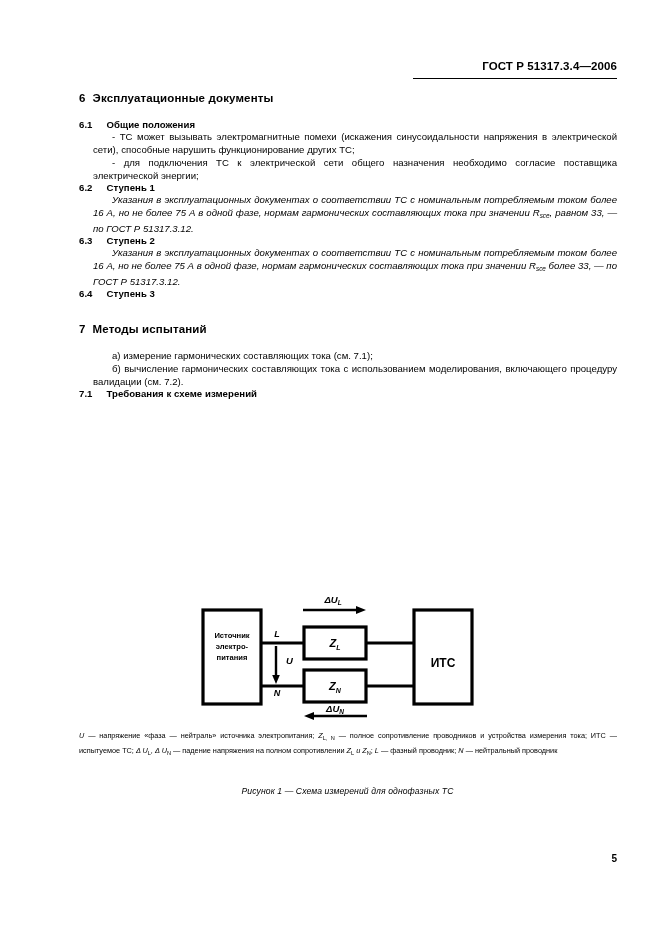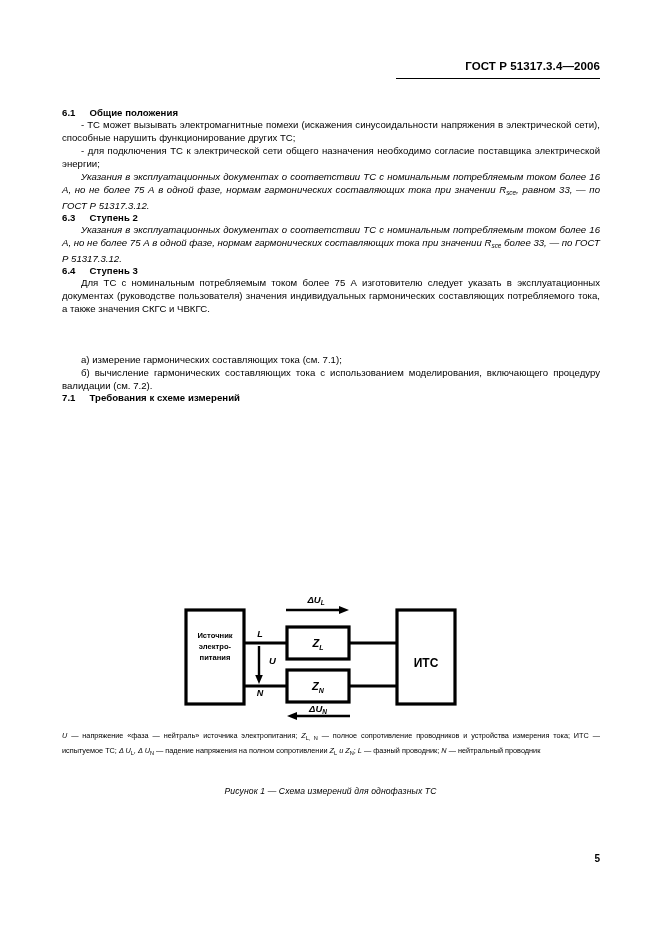--- a/index.html
+++ b/index.html
@@ -11,21 +11,21 @@
     width: 661px;
     height: 936px;
     position: relative;
     font-family: "Liberation Sans", sans-serif;
     color: #000000;
     overflow: hidden;
   }
 
   .page {
     position: absolute;
-    left: 0; top: 0;
+    left: 17px; top: 0;
     width: 583px;
     height: 936px;
     background: #ffffff;
   }
 
   
   .header {
     position: absolute;
     left: 396px;
     top: 60px;
@@ -73,21 +73,21 @@
   p.body {
     font-size: 9.6px;
     line-height: 13.0px;
     margin: 0;
     padding: 0;
     text-align: justify;
     text-justify: inter-word;
     letter-spacing: 0.01px;
   }
   p.body.ital { font-style: italic; }
-  p.indent { text-indent: 19px; }
+  p.indent { text-indent: 19px; margin-left: 14px; }
 
   .gap-6   { height: 15px; }
   .gap-7   { height: 24px; }
   .gap-71  { height: 14px; }
 
   sub.sce {
     font-size: 6.4px;
     vertical-align: -2px;
     letter-spacing: 0;
   }
@@ -150,44 +150,52 @@
 </head>
 <body>
 
 <div class="page">
 
   <div class="header">ГОСТ Р 51317.3.4—2006</div>
   <div class="header-rule"></div>
 
   <div class="content">
 
+    <h2 class="sec">
+      <span class="num">6</span><span>Эксплуатационные документы</span>
+    </h2>
 
     <div class="gap-6"></div>
 
     <h3 class="subsec">
       <span class="num">6.1</span><span>Общие положения</span>
     </h3>
 
     <p class="body indent">- ТС может вызывать электромагнитные помехи (искажения синусоидальности напряжения в электрической сети), способные нарушить функционирование других ТС;</p>
     <p class="body indent">- для подключения ТС к электрической сети общего назначения необходимо согласие поставщика электрической энергии;</p>
 
+    <h3 class="subsec">
+      <span class="num">6.2</span><span>Ступень 1</span>
+    </h3>
     <p class="body ital indent"><span>Указания в эксплуатационных документах о соответствии ТС с номинальным потребляемым током более 16 А, но не более 75 А в одной фазе, нормам гармонических составляющих тока при значении </span><span>R</span><sub class="sce">sce</sub><span>, равном 33, — по ГОСТ Р 51317.3.12.</span></p>
 
     <h3 class="subsec">
       <span class="num">6.3</span><span>Ступень 2</span>
     </h3>
     <p class="body ital indent"><span>Указания в эксплуатационных документах о соответствии ТС с номинальным потребляемым током более 16 А, но не более 75 А в одной фазе, нормам гармонических составляющих тока при значении </span><span>R</span><sub class="sce">sce</sub><span> более 33, — по ГОСТ Р 51317.3.12.</span></p>
 
     <h3 class="subsec">
       <span class="num">6.4</span><span>Ступень 3</span>
     </h3>
-    <p class="body indent">Для ТС с номинальным потребляемым током более 75 А изготовителю следует указать в эксплуатационных документах (руководстве пользователя) значения индивидуальных гармонических составляющих потребляемого тока, а также значения СКГС и ЧВКГС.</p>
 
     <div class="gap-7"></div>
 
+    <h2 class="sec">
+      <span class="num">7</span><span>Методы испытаний</span>
+    </h2>
 
     <div class="gap-71"></div>
 
     <p class="body indent">а)  измерение гармонических составляющих тока (см. 7.1);</p>
     <p class="body indent">б)  вычисление гармонических составляющих тока с использованием моделирования, включающего процедуру валидации (см. 7.2).</p>
 
     <h3 class="subsec">
       <span class="num">7.1</span><span>Требования к схеме измерений</span>
     </h3>
 

